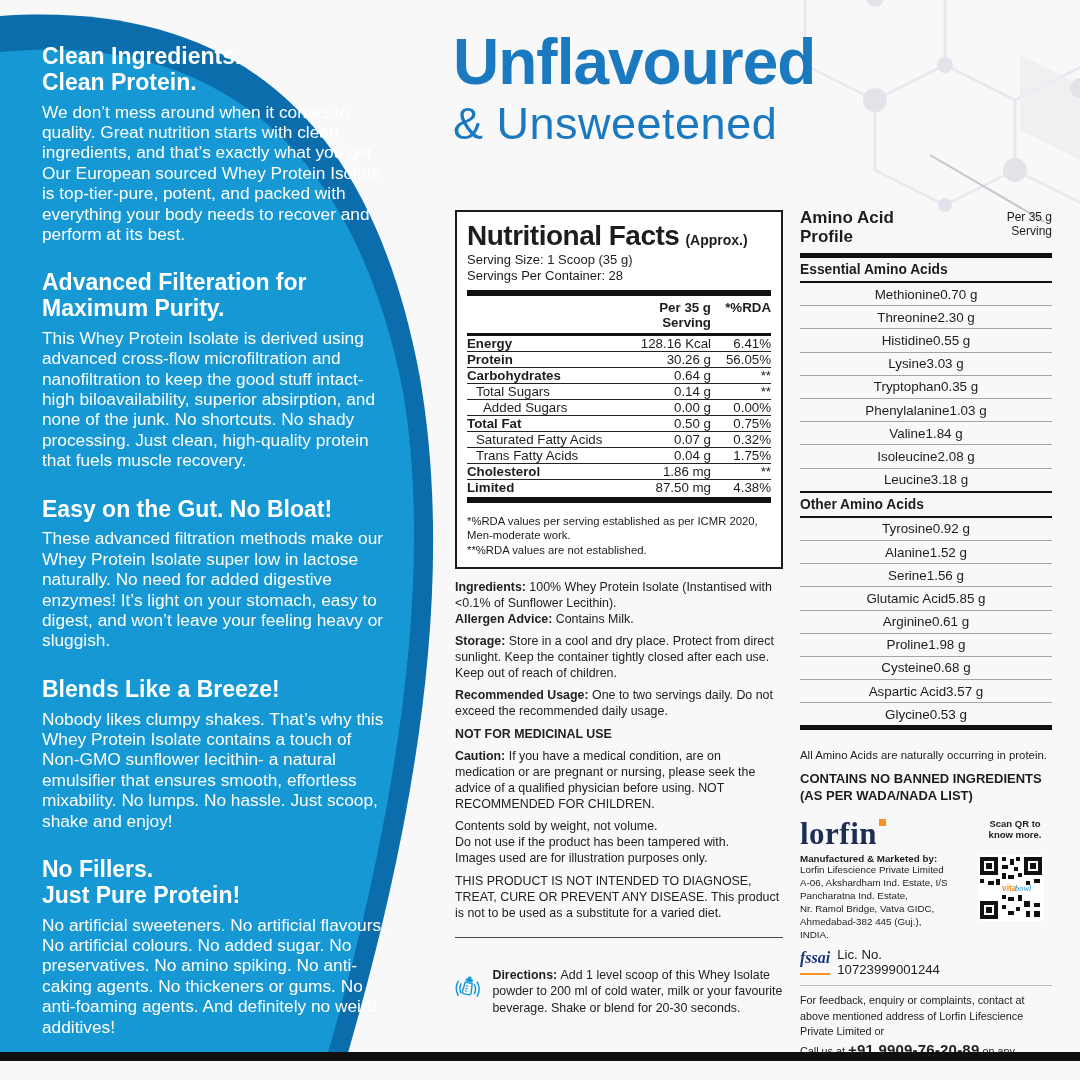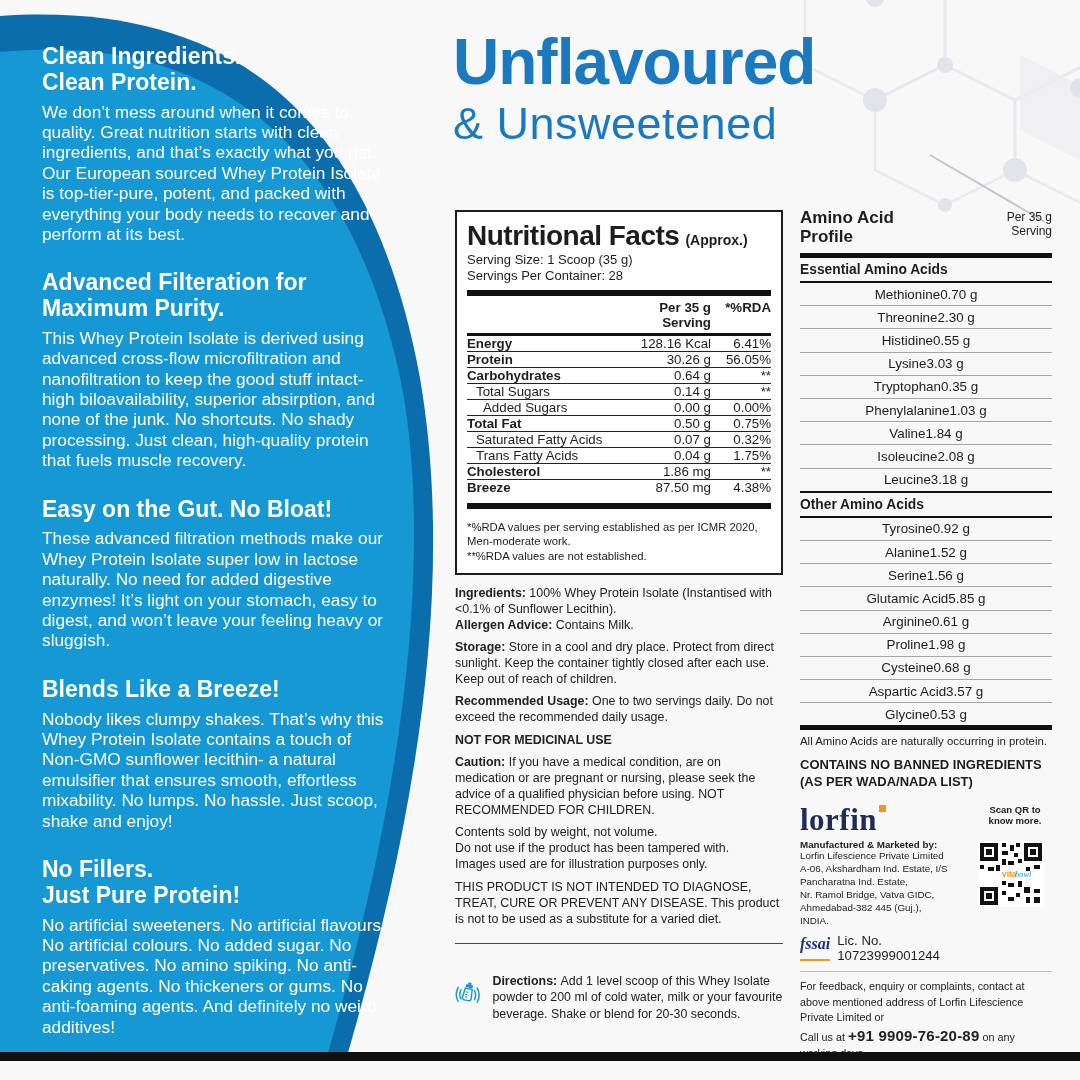--- a/index.html
+++ b/index.html
@@ -32,21 +32,21 @@
   .nf-head{display:flex;align-items:baseline;padding:4px 0 3px 0;border-bottom:3px solid #111;font-weight:bold;font-size:13.3px;}
   .nf-head .nname{flex:1;}
   .nrow{display:flex;align-items:baseline;padding:0 0;border-top:1.7px solid #222;font-size:13.3px;}
   .nrow.first{border-top:none;}
   .nrow.sub .nname{padding-left:9px;}
   .nrow.sub2 .nname{padding-left:16px;}
   .nrow.maj .nname{font-weight:bold;}
   .nname{flex:1;}
   .nval{width:100px;text-align:right;}
   .nrda{width:60px;text-align:right;}
-  .nf-foot{border-top:6px solid #111;margin-top:8px;padding-top:11px;font-size:11.3px;line-height:1.3;white-space:pre-line;}
+  .nf-foot{border-top:6px solid #111;margin-top:2px;padding-top:11px;font-size:11.3px;line-height:1.3;white-space:pre-line;}
 
   .info-col{margin-top:10px;font-size:12.4px;line-height:1.3;color:#222;}
   .iblk{margin:0;}
   .iblk.mt{margin-top:6px;}
   .iblk .ib{font-weight:bold;}
   .iblk.allb{font-weight:bold;}
   .iblk.pre span{white-space:pre-line;}
 
   .dir-wrap{margin-top:16px;border-top:1.6px solid #4a4a4a;padding-top:13px;display:flex;gap:12px;align-items:flex-start;}
   .dir-text{font-size:12.4px;line-height:1.3;color:#222;padding-top:4px;}
@@ -55,21 +55,21 @@
   
   .right-col{position:absolute;left:800px;top:208px;width:252px;z-index:2;}
   .am-titlerow{display:flex;justify-content:space-between;align-items:flex-start;border-bottom:5px solid #111;padding-bottom:7px;}
   .am-title{font-size:17px;font-weight:bold;line-height:1.12;white-space:pre-line;}
   .am-per{font-size:12px;text-align:right;line-height:1.2;white-space:pre-line;padding-top:2px;}
   .asec{font-size:13.8px;font-weight:bold;padding:4px 0;border-bottom:2.5px solid #111;}
   .asec.btop{border-top:2.5px solid #111;}
   .arow{display:flex;justify-content:center;align-items:baseline;padding:3.6px 0;font-size:13.4px;border-bottom:1.2px solid #a5a5a5;}
   .alist .arow:last-child{border-bottom:none;}
   .alist--other{border-bottom:5px solid #111;}
-  .am-note{font-size:11.4px;margin-top:5px;color:#222;}
+  .am-note{font-size:11.4px;margin-top:19px;color:#222;}
   .am-banned{font-size:13px;font-weight:bold;line-height:1.25;margin-top:10px;white-space:pre-line;}
 
   .footer{margin-top:14px;}
   .f-toprow{display:flex;justify-content:space-between;align-items:flex-start;}
   .brand{font-family:"Liberation Serif",serif;font-weight:bold;font-size:31px;color:#1d2d56;line-height:1;letter-spacing:.5px;}
   .brand::after{content:"";display:inline-block;width:7px;height:7px;background:#f7941d;margin-left:2px;vertical-align:18px;}
   .mfg-label{font-size:9.8px;font-weight:bold;margin-top:4px;}
   .mfg-lines{font-size:9.8px;line-height:1.32;white-space:pre-line;}
   .fssai-row{display:flex;align-items:center;gap:7px;margin-top:6px;}
   .fssai{font-family:"Liberation Serif",serif;font-style:italic;font-weight:bold;font-size:16px;color:#16357d;border-bottom:2.2px solid #f7941d;line-height:1;padding-bottom:7px;}
@@ -199,21 +199,21 @@
             <span class="nname">Trans Fatty Acids</span>
             <span class="nval">0.04 g</span>
             <span class="nrda">1.75%</span>
           </div>
           <div class="nrow maj">
             <span class="nname">Cholesterol</span>
             <span class="nval">1.86 mg</span>
             <span class="nrda">**</span>
           </div>
           <div class="nrow maj">
-            <span class="nname">Breeze</span>
+            <span class="nname">Limited</span>
             <span class="nval">87.50 mg</span>
             <span class="nrda">4.38%</span>
           </div>
         </div>
       <div class="nf-foot">*%RDA values per serving established as per ICMR 2020,
 Men-moderate work.
 **%RDA values are not established.</div>
     </div>
 
     <div class="info-col">

